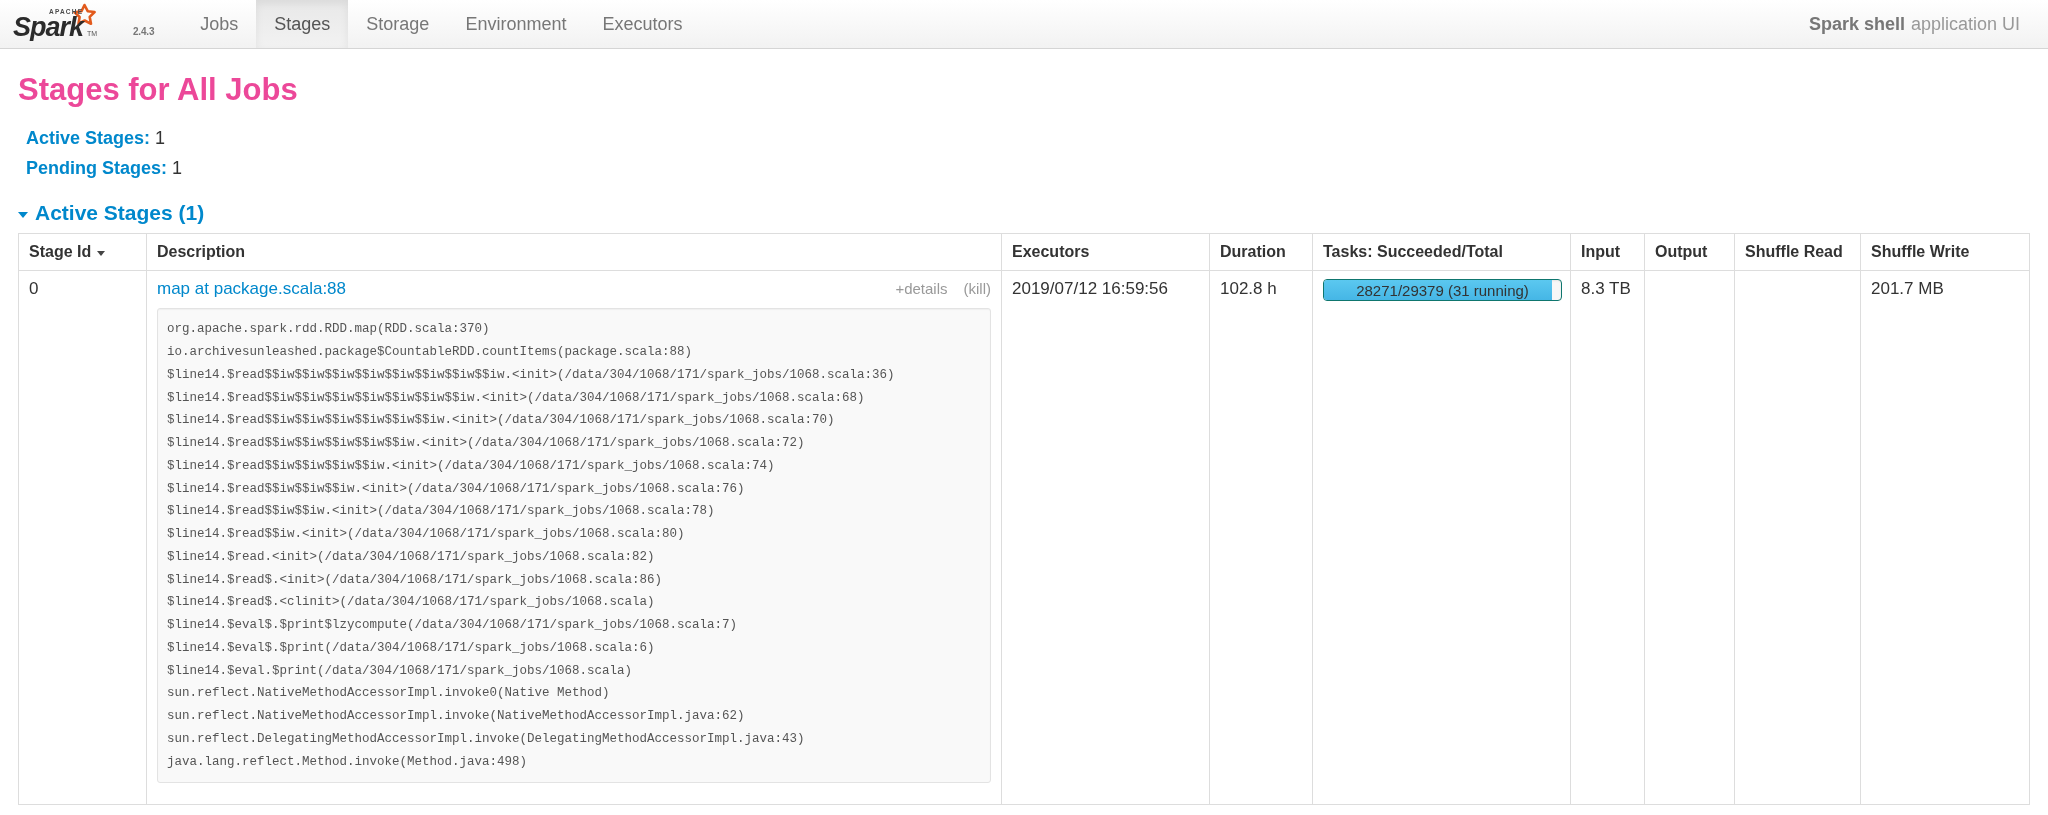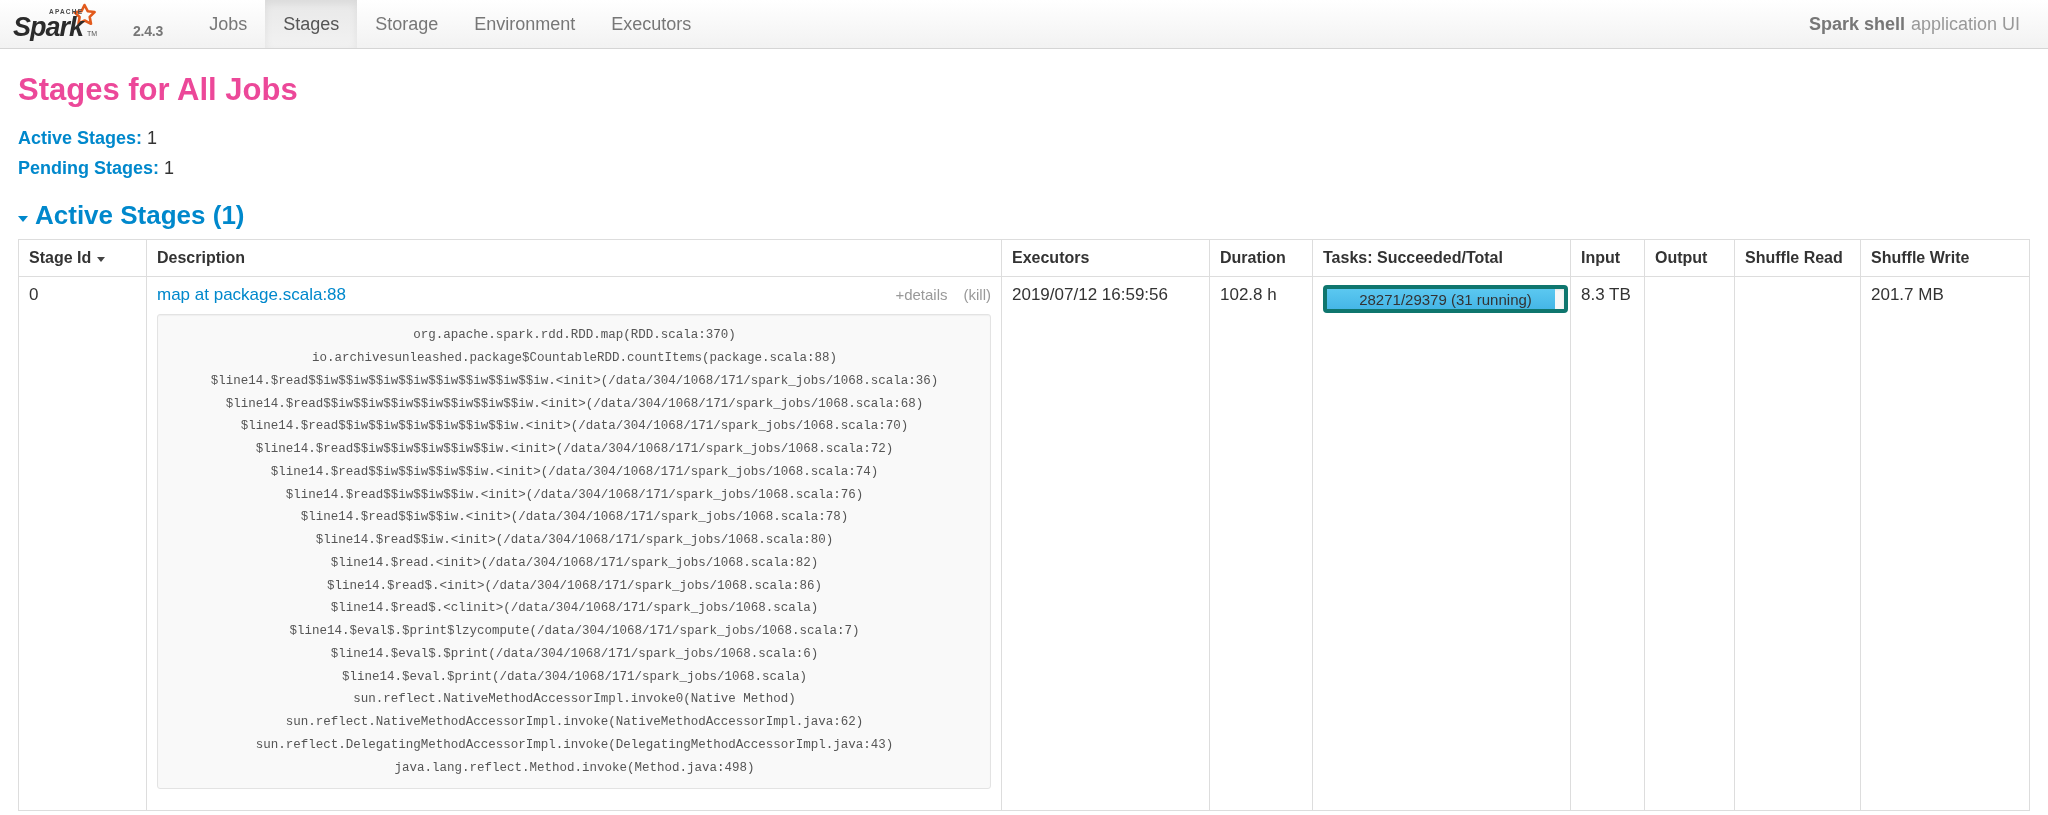--- a/index.html
+++ b/index.html
@@ -34,21 +34,21 @@
     padding-right: 10px;
     text-decoration: none;
     gap: 20px;
   }
   .spark-logo {
     display: block;
   }
   .brand-version {
     margin-left: 7px;
     color: #777777;
-    font-size: 14px;
+    font-size: 10px;
     font-weight: bold;
     letter-spacing: -0.2px;
     padding-top: 14px;
   }
   .nav-list {
     display: flex;
     align-items: stretch;
     list-style: none;
     margin: 0;
     padding: 0 0 0 18px;
@@ -93,21 +93,21 @@
   h1.page-title {
     font-size: 31px;
     font-weight: bold;
     color: #ec4899;
     margin: 24px 0 18px 0;
     line-height: 1.1;
   }
   .summary-line {
     font-size: 18px;
     color: #333333;
-    margin: 0 0 3px 0;
+    margin: 0 0 3px 8px;
     line-height: 1.5;
   }
   .summary-line .sl-label {
     color: #0088cc;
     font-weight: bold;
   }
   .summary-line .sl-value {
     color: #333333;
     font-weight: normal;
   }
@@ -124,21 +124,21 @@
     width: 0;
     height: 0;
     border-left: 5px solid transparent;
     border-right: 5px solid transparent;
     border-top: 6px solid #0088cc;
     margin-right: 7px;
     position: relative;
     top: -2px;
   }
   .section-title {
-    font-size: 26px;
+    font-size: 21px;
     font-weight: bold;
     color: #0088cc;
     line-height: 1.2;
   }
 
   
   table.spark-table {
     border-collapse: collapse;
     width: 100%;
     table-layout: fixed;
@@ -202,30 +202,29 @@
     background: #f9f9f9;
     border-radius: 3px;
     box-shadow: inset 0 1px 1px rgba(0,0,0,0.04);
     padding: 9px 8px 9px 9px;
     font-family: "Liberation Mono", "DejaVu Sans Mono", monospace;
     font-size: 12.5px;
     line-height: 1.82;
     color: #555555;
     white-space: pre;
     overflow: hidden;
-    text-align: center;
   }
 
   
   .progress-wrap {
     position: relative;
     width: 100%;
     height: 20px;
     background: #f7f7f7;
-    border: 4px solid #0f766e;
+    border: 1px solid #0f766e;
     border-radius: 4px;
     overflow: hidden;
     box-shadow: inset 0 1px 2px rgba(0,0,0,0.08);
   }
   .progress-fill {
     position: absolute;
     left: 0; top: 0; bottom: 0;
     background: linear-gradient(to bottom, #5bc8f0 0%, #45b6e6 100%);
   }
   .progress-label {

